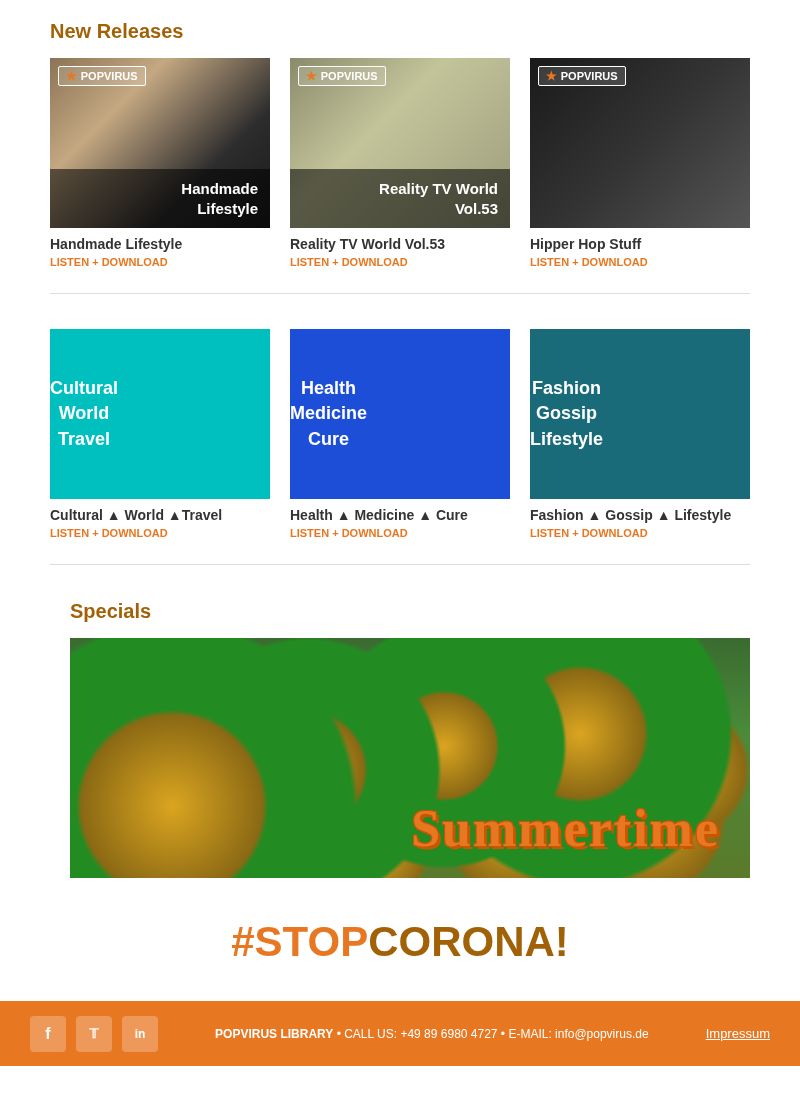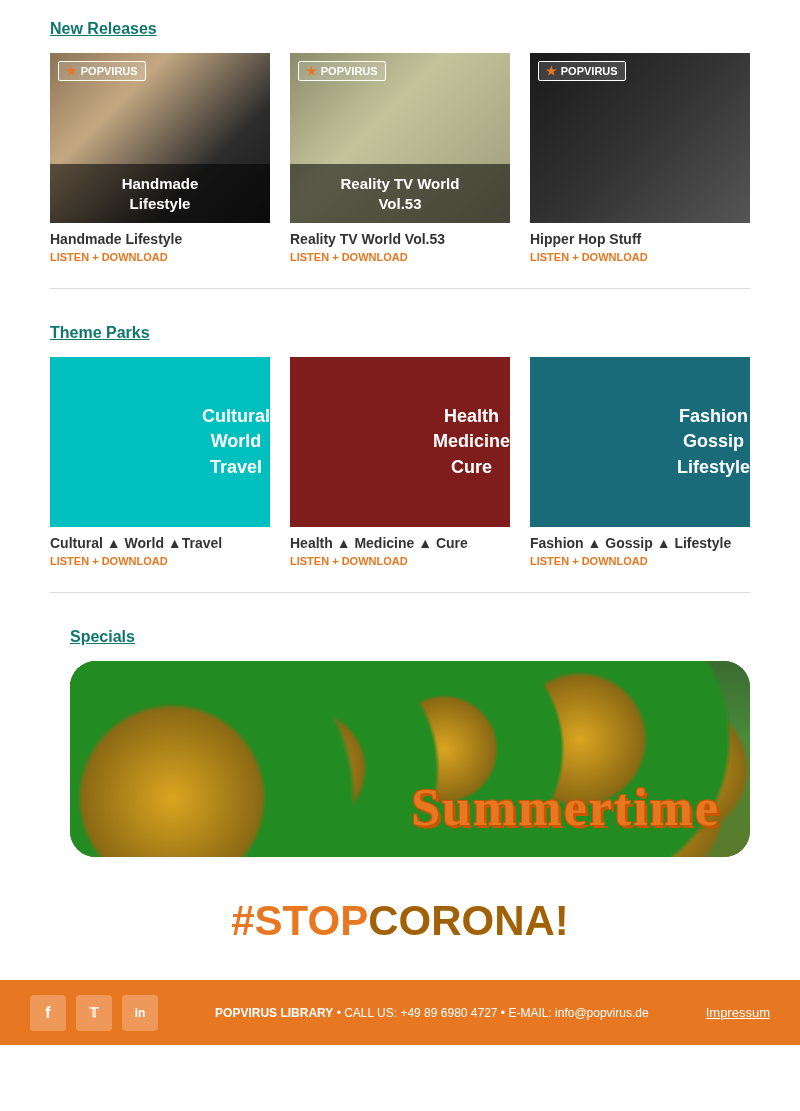--- a/index.html
+++ b/index.html
@@ -1,65 +1,65 @@
 <!DOCTYPE html>
 <html><head>
   <meta charset="utf-8">
   <style>
     * { box-sizing: border-box; margin: 0; padding: 0; }
     body { font-family: Arial, sans-serif; background: #fff; width: 800px; }
 
     .section { padding: 20px 50px 10px 50px; }
-    .section-title { font-size: 16px; font-weight: bold; margin-bottom: 15px; color: #0f766e; text-decoration: underline; }
+    .section-title { font-size: 20px; font-weight: bold; margin-bottom: 15px; color: #a16207; }
 
     .cards-row { display: flex; gap: 20px; }
 
     .card { flex: 1; }
     .card-image { width: 100%; height: 170px; position: relative; overflow: hidden; }
     .card-title-text { color: #333; font-size: 14px; font-weight: bold; margin: 8px 0 4px 0; }
     .card-link { color: #e87722; font-size: 11px; font-weight: bold; text-transform: uppercase; cursor: pointer; }
 
     
-    .theme-box { width: 100%; height: 170px; display: flex; align-items: center; justify-content: flex-end; }
+    .theme-box { width: 100%; height: 170px; display: flex; align-items: center; justify-content: flex-start; }
     .theme-box-text { color: #fff; font-size: 18px; font-weight: bold; text-align: center; line-height: 1.4; }
 
     .divider { border: none; border-top: 1px solid #ddd; margin: 15px 50px; }
 
     
     .nr-img1 { background: linear-gradient(135deg, #8B7355 0%, #C4A882 30%, #2c2c2c 70%, #1a1a1a 100%); }
     .nr-img2 { background: linear-gradient(135deg, #8B8B6B 0%, #C4C49B 40%, #9B9B7B 100%); }
     .nr-img3 { background: linear-gradient(135deg, #1a1a1a 0%, #333 50%, #555 100%); }
 
     .nr-img-overlay {
       position: absolute; bottom: 0; right: 0; left: 0;
       background: rgba(0,0,0,0.55);
       color: #fff; font-size: 15px; font-weight: bold;
-      text-align: center; padding: 10px 12px;
+      text-align: right; padding: 10px 12px;
       line-height: 1.3;
     }
     .popvirus-badge {
       position: absolute; top: 8px; left: 8px;
       background: rgba(255,255,255,0.15);
       border: 1.5px solid #fff;
       color: #fff;
       font-size: 11px; font-weight: bold;
       padding: 2px 7px;
       display: flex; align-items: center; gap: 4px;
       border-radius: 2px;
     }
     .popvirus-badge .star { color: #e87722; font-size: 12px; }
 
     
     .specials-section { padding: 20px 50px 10px 70px; }
     .sunflower-banner {
-      width: 100%; height: 196px;
+      width: 100%; height: 240px;
       background: #4a7c3f;
       position: relative;
       overflow: hidden;
-      display: flex; align-items: flex-end; justify-content: flex-end; border-radius: 26px;
+      display: flex; align-items: flex-end; justify-content: flex-end;
     }
     .sunflower-bg {
       position: absolute; top: 0; left: 0; right: 0; bottom: 0;
       background: 
         radial-gradient(circle at 15% 70%, #DAA520 0%, #8B6914 15%, transparent 16%),
         radial-gradient(circle at 15% 70%, #228B22 16%, #228B22 30%, transparent 31%),
         radial-gradient(circle at 35% 55%, #DAA520 0%, #8B6914 12%, transparent 13%),
         radial-gradient(circle at 35% 55%, #228B22 13%, #228B22 28%, transparent 29%),
         radial-gradient(circle at 55% 45%, #DAA520 0%, #8B6914 13%, transparent 14%),
         radial-gradient(circle at 55% 45%, #228B22 14%, #228B22 30%, transparent 31%),
@@ -166,33 +166,32 @@
       <div class="card-title-text">Hipper Hop Stuff</div>
       <div class="card-link">LISTEN + DOWNLOAD</div>
     </div>
 
   </div>
 </div>
 
 <hr class="divider">
 
 <div class="section">
-  <div class="section-title">Theme Parks</div>
   <div class="cards-row">
 
     <div class="card">
       <div class="theme-box" style="background-color:#00BFBF;">
         <div class="theme-box-text">Cultural<br>World<br>Travel</div>
       </div>
       <div class="card-title-text">Cultural ▲ World ▲Travel</div>
       <div class="card-link">LISTEN + DOWNLOAD</div>
     </div>
 
     <div class="card">
-      <div class="theme-box" style="background-color:#7f1d1d;">
+      <div class="theme-box" style="background-color:#1d4ed8;">
         <div class="theme-box-text">Health<br>Medicine<br>Cure</div>
       </div>
       <div class="card-title-text">Health ▲ Medicine ▲ Cure</div>
       <div class="card-link">LISTEN + DOWNLOAD</div>
     </div>
 
     <div class="card">
       <div class="theme-box" style="background-color:#1A6B7A;">
         <div class="theme-box-text">Fashion<br>Gossip<br>Lifestyle</div>
       </div>

